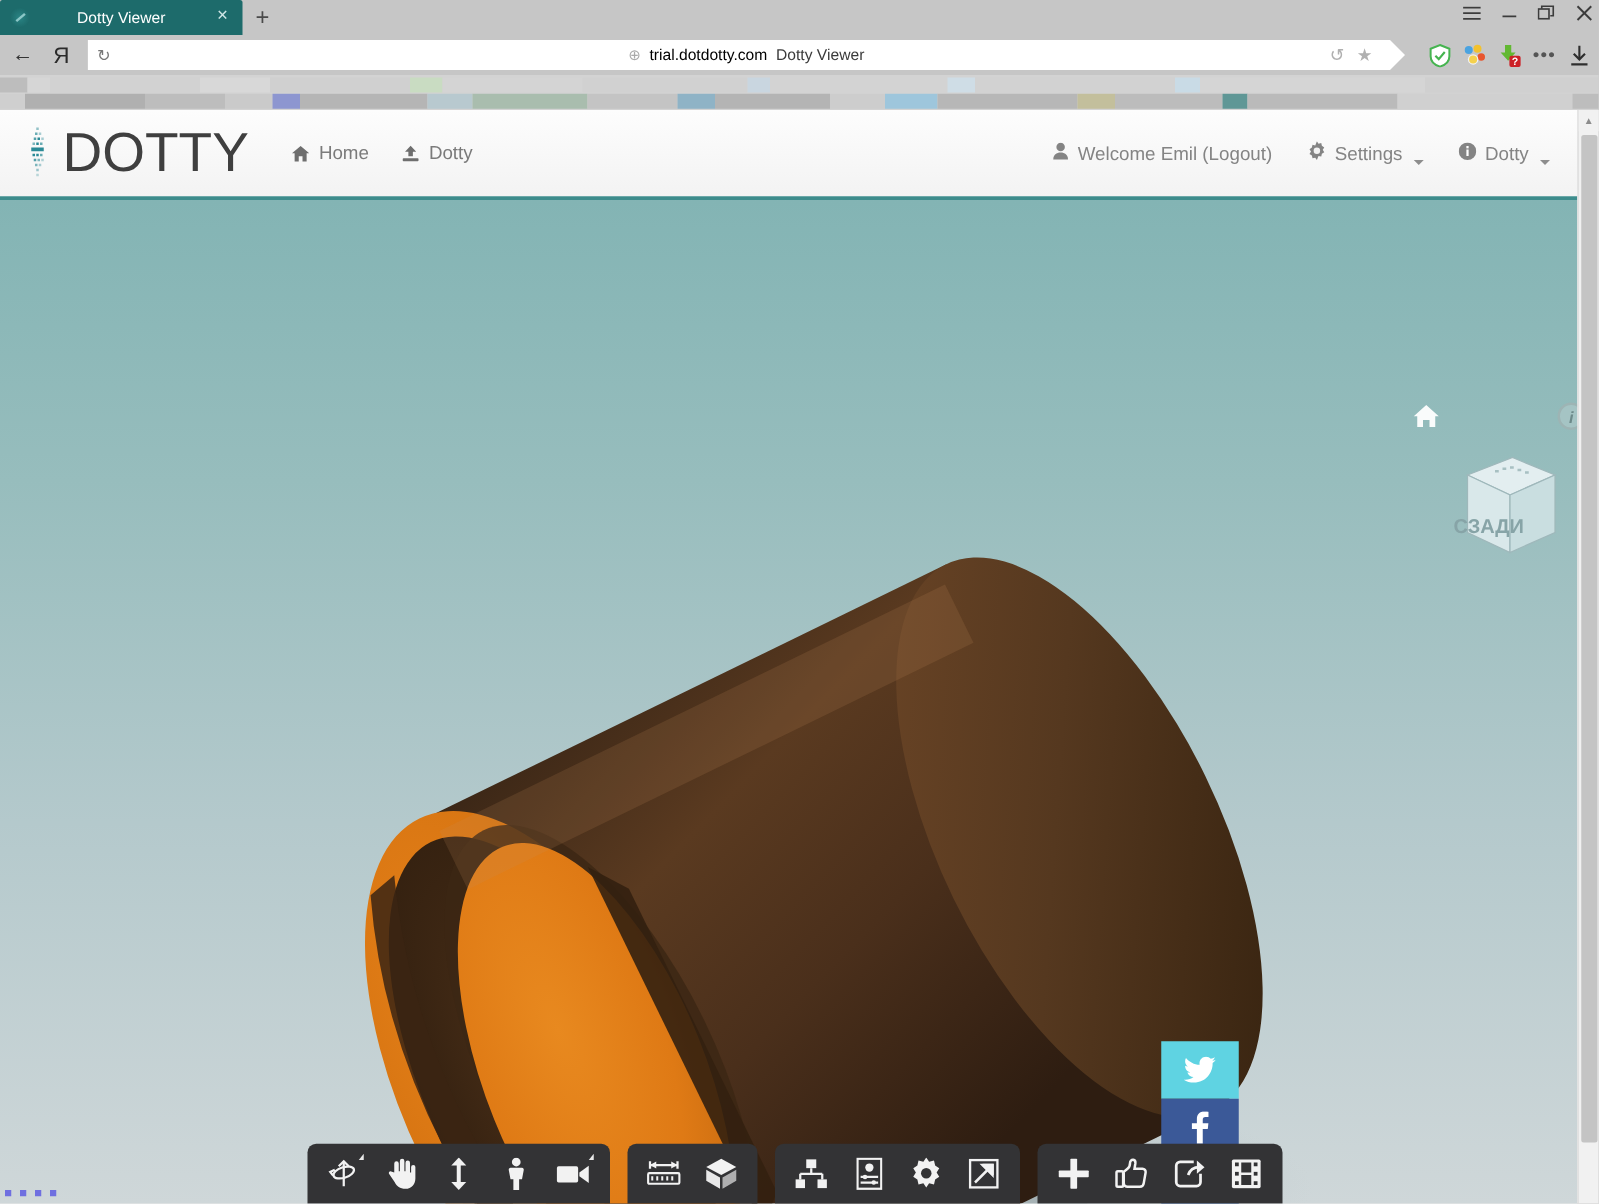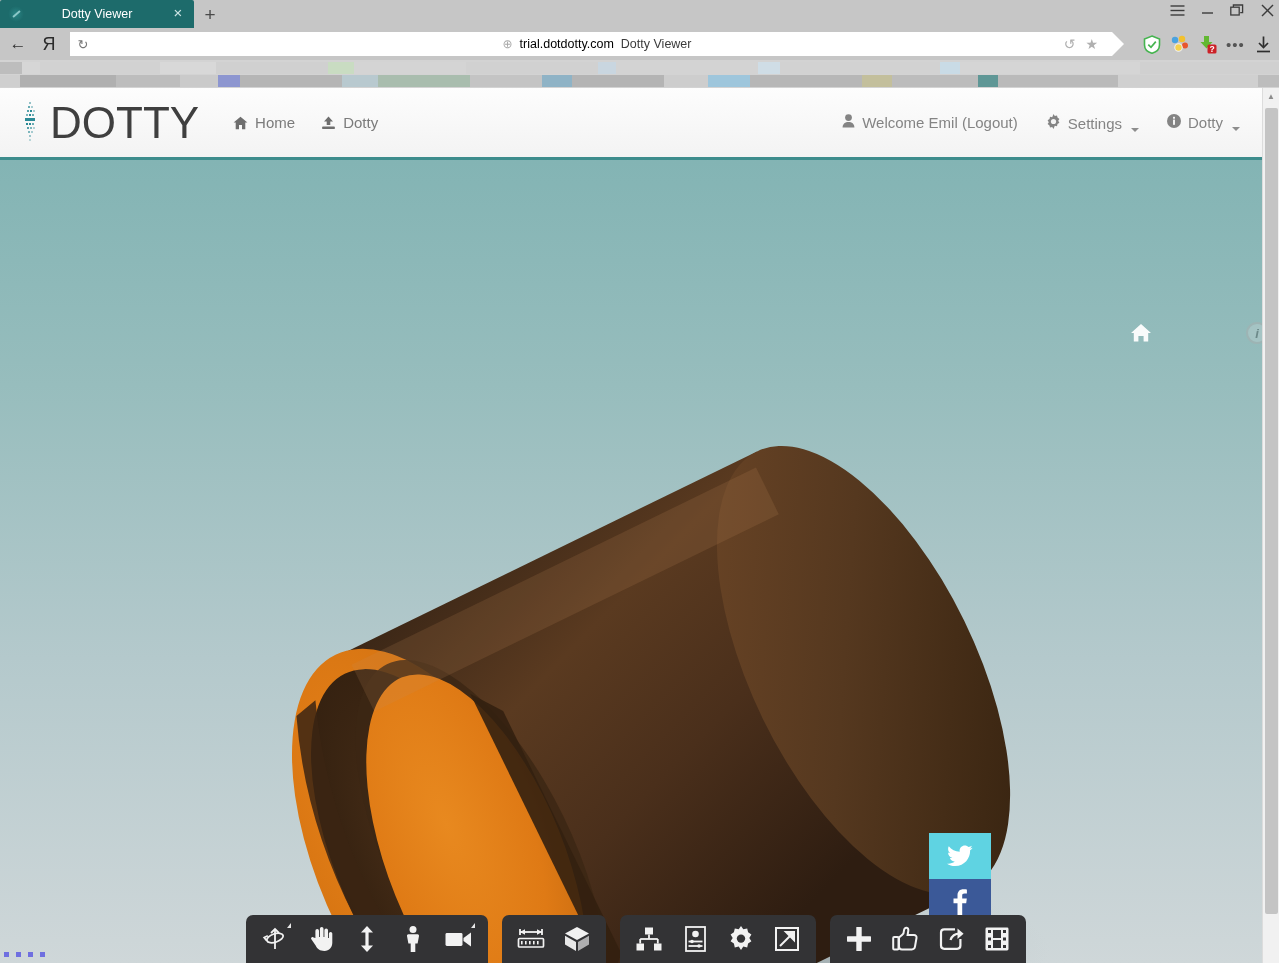--- a/index.html
+++ b/index.html
@@ -470,20 +470,39 @@
       </svg>
 
       <div class="home-ico">
         <svg width="22" height="20" viewBox="0 0 22 20" fill="#ffffff">
             <path d="M11 1 L21 10 H18.2 V18.6 H13.6 V13 H8.4 V18.6 H3.8 V10 H1 Z"></path>
           </svg>
       </div>
 
       <div class="info-ico">i</div>
 
+      <div class="viewcube">
+        <svg width="90" height="92" viewBox="0 0 90 92">
+
+          <polygon points="14,24 50,10 84,24 48,40" fill="#e3eef0" stroke="#9fb8bb" stroke-width="1"></polygon>
+
+          <polygon points="14,24 48,40 48,86 14,70" fill="#d9e8ea" stroke="#9fb8bb" stroke-width="1"></polygon>
+
+          <polygon points="48,40 84,24 84,70 48,86" fill="#c9dee0" stroke="#9fb8bb" stroke-width="1"></polygon>
+
+          <g fill="#a8c0c2">
+            <rect x="36" y="20" width="3" height="2"></rect>
+              <rect x="42" y="18" width="3" height="2"></rect>
+            <rect x="48" y="17" width="3" height="2"></rect>
+              <rect x="54" y="19" width="3" height="2"></rect>
+            <rect x="60" y="21" width="3" height="2"></rect>
+          </g>
+          <text x="31" y="70" font-size="16" font-weight="bold" fill="#87a4a7" font-family="Liberation Sans, sans-serif" text-anchor="middle">СЗАДИ</text>
+        </svg>
+      </div>
 
       <div class="sharerail">
         <div class="sh-btn sh-tw">
           <svg width="26" height="22" viewBox="0 0 26 22" fill="#fff">
               <path d="M25.6 2.8c-.9.4-1.9.7-3 .8 1.1-.6 1.9-1.7 2.3-2.9-1 .6-2.1 1-3.3 1.3C20.7 1 19.3.4 17.8.4c-2.9 0-5.2 2.3-5.2 5.2 0 .4 0 .8.1 1.2C8.3 6.6 4.4 4.5 1.8 1.3c-.5.8-.7 1.7-.7 2.6 0 1.8.9 3.4 2.3 4.3-.8 0-1.6-.3-2.3-.6v.1c0 2.5 1.8 4.6 4.2 5.1-.4.1-.9.2-1.4.2-.3 0-.7 0-1-.1.7 2.1 2.6 3.6 4.9 3.6-1.8 1.4-4 2.2-6.5 2.2H0c2.3 1.5 5.1 2.3 8.1 2.3 9.7 0 15-8 15-15v-.7c1-.7 1.9-1.6 2.5-2.6z"></path>
             </svg>
         </div>
         <div class="sh-btn sh-fb">
           <svg width="14" height="26" viewBox="0 0 14 26" fill="#fff">
               <path d="M9.2 26V14.2h4l.6-4.6H9.2V6.7c0-1.3.4-2.2 2.3-2.2h2.4V.4C13.5.3 12.1.2 10.4.2 6.9.2 4.5 2.3 4.5 6.2v3.4H.5v4.6h4V26z"></path>

